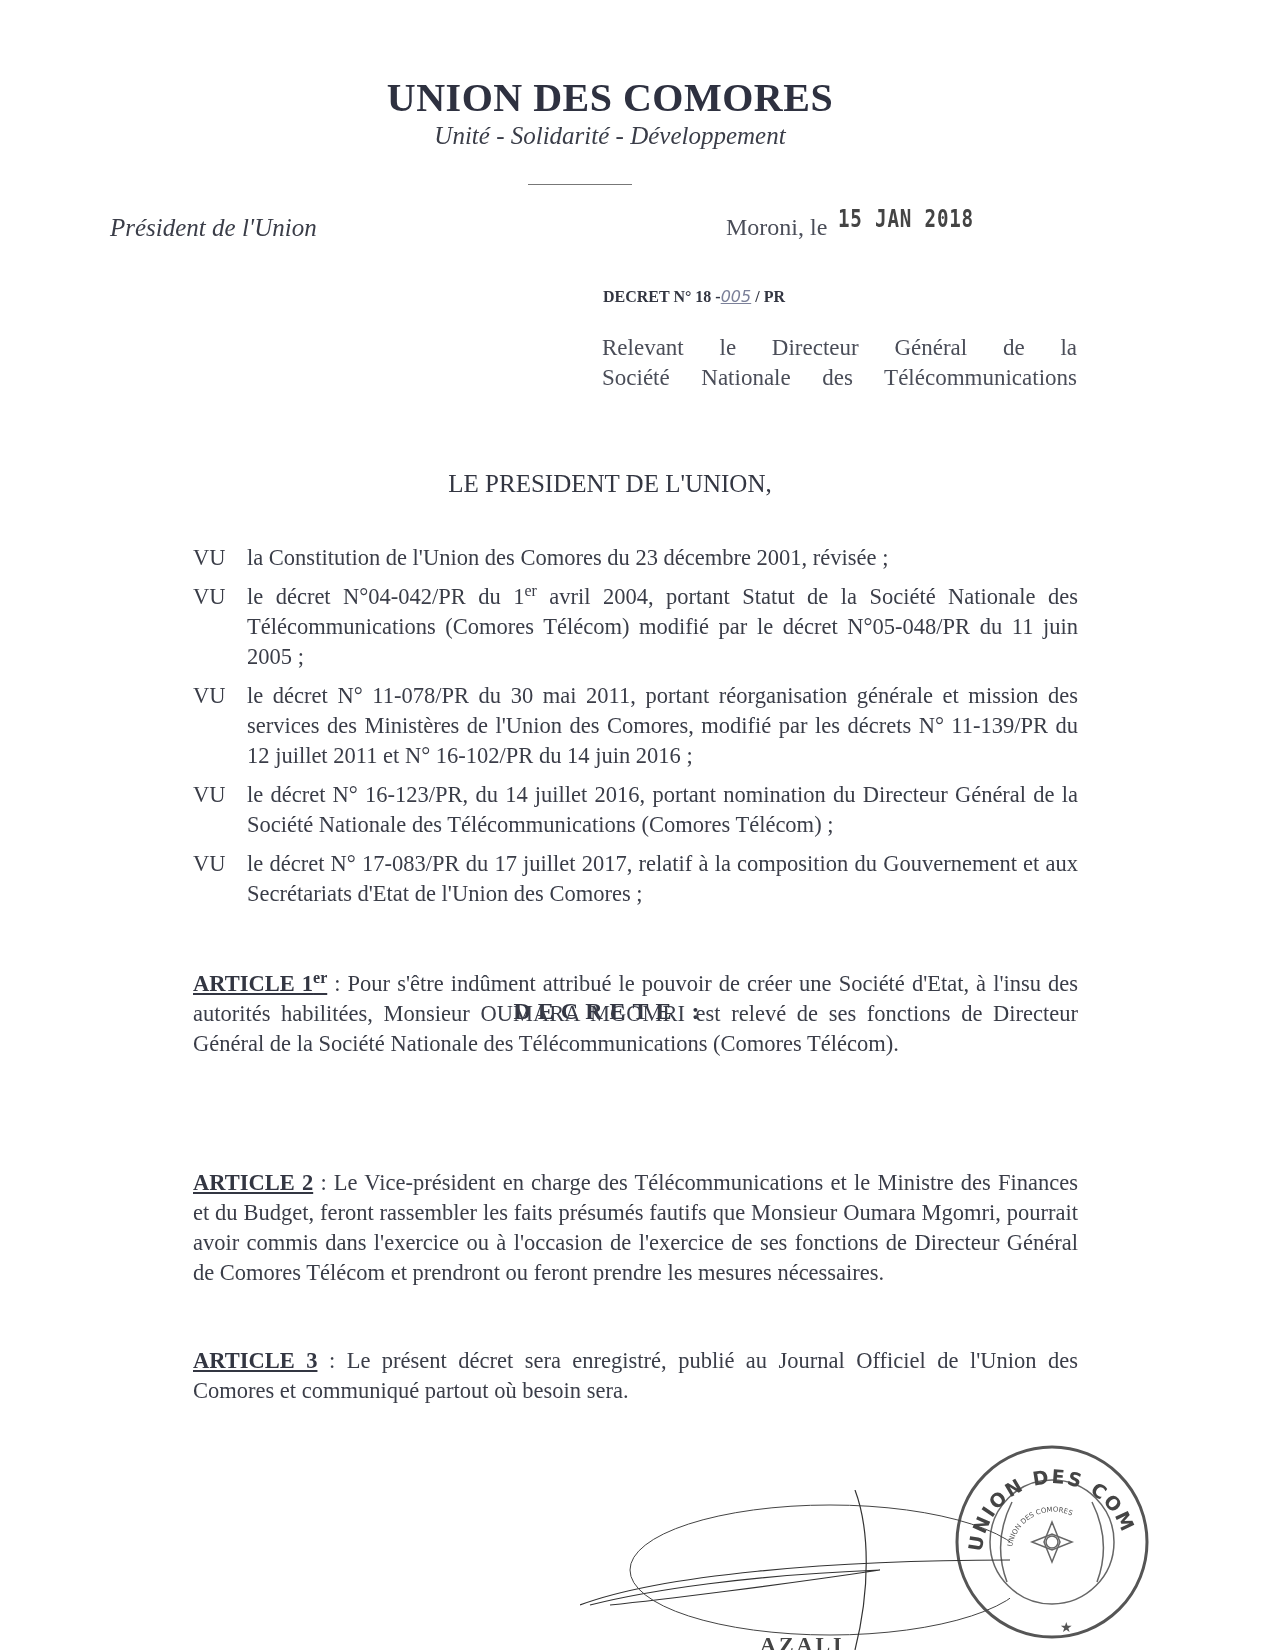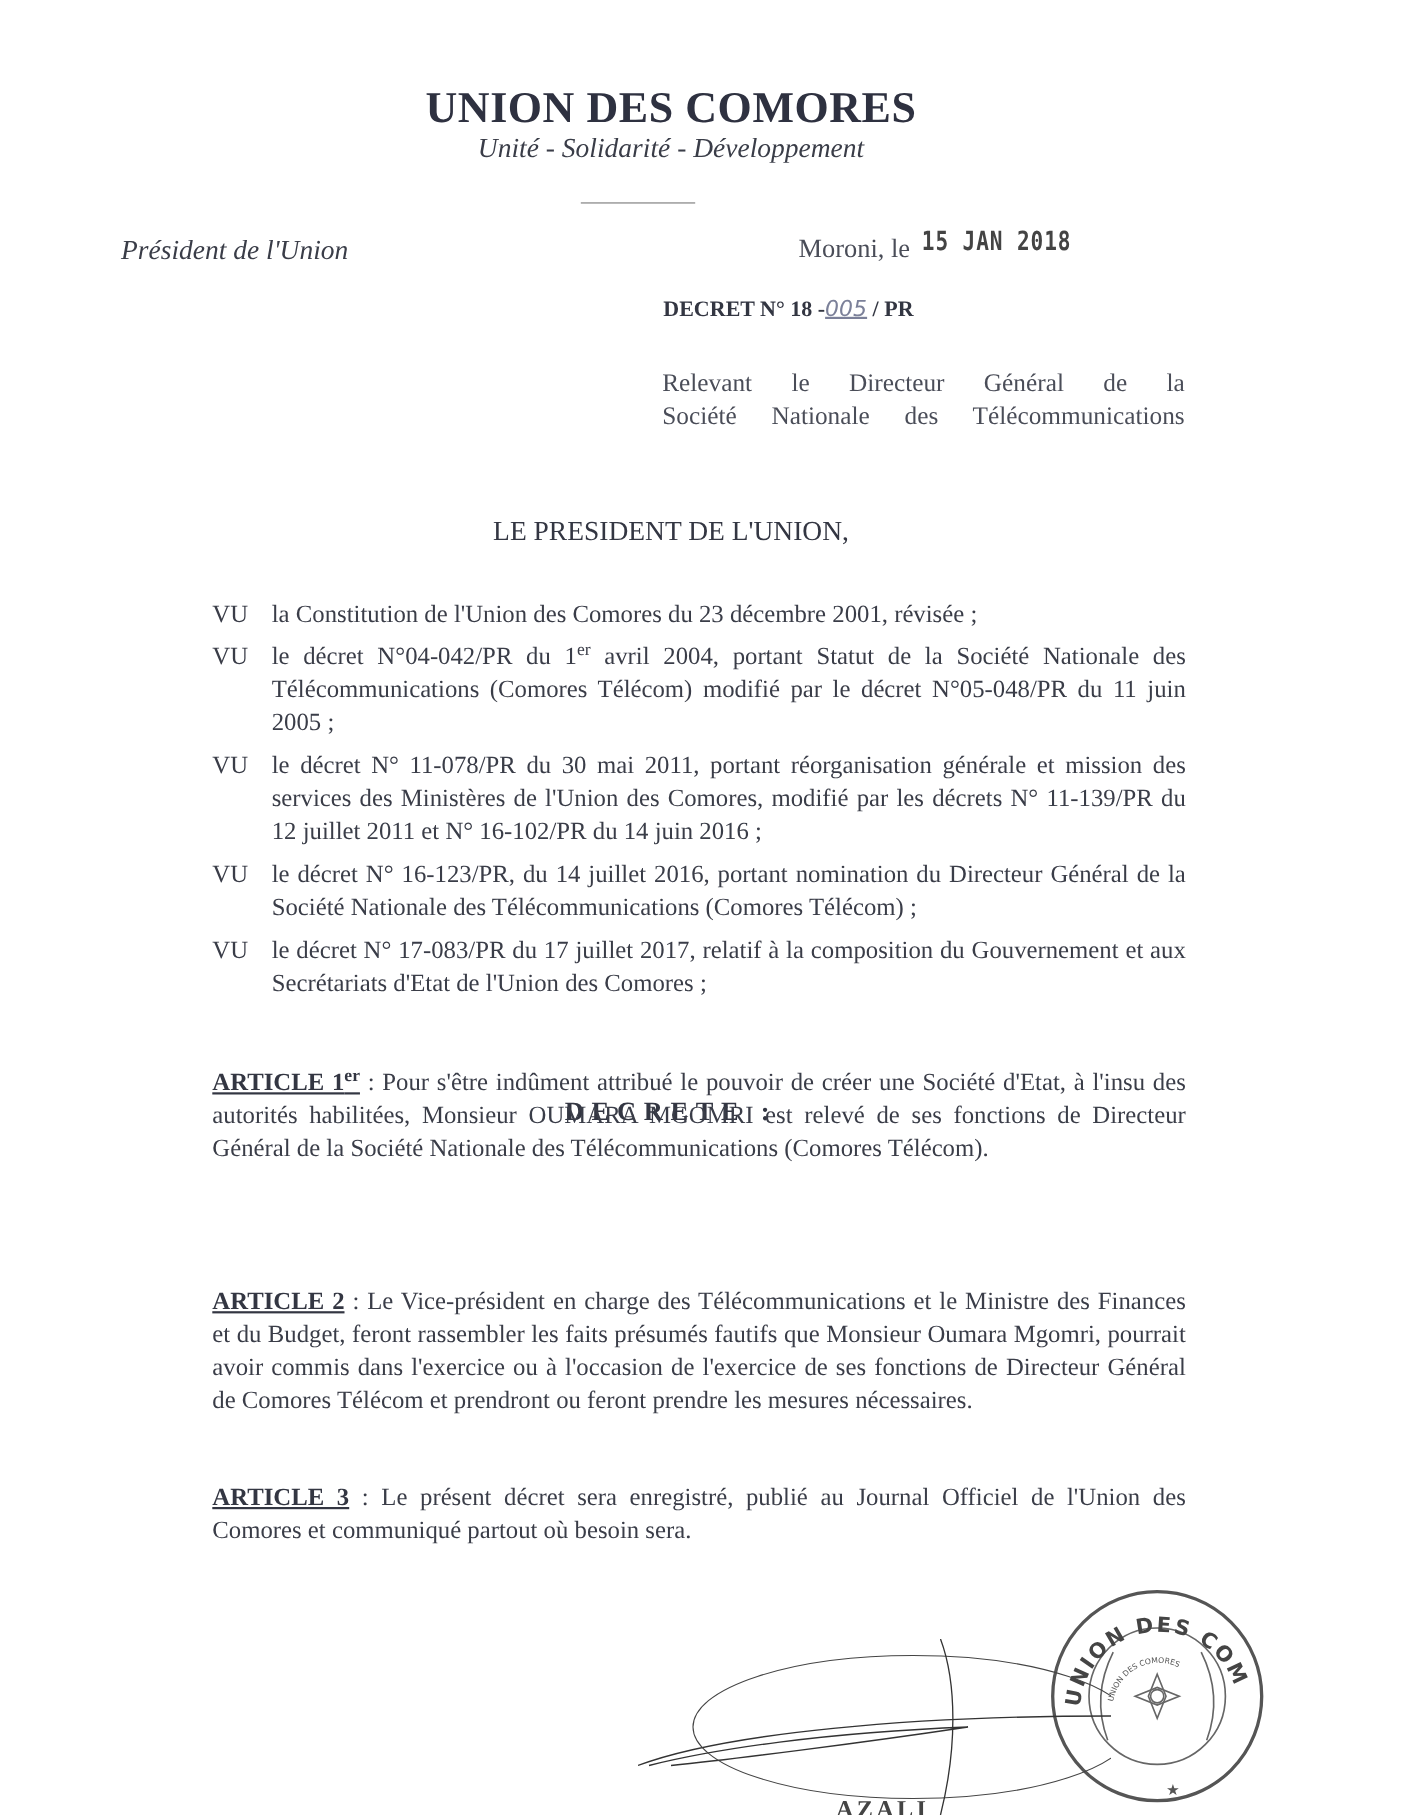--- a/index.html
+++ b/index.html
@@ -5,21 +5,21 @@
   html, body { margin: 0; padding: 0; background: #ffffff; }
   body { width: 1275px; height: 1650px; position: relative; overflow: hidden;
          font-family: "Liberation Serif", "DejaVu Serif", serif; color: #3a3d48; }
   .abs { position: absolute; }
   .hdr-title { left: 0; width: 1220px; top: 74px; text-align: center; font-size: 40px; font-weight: bold; color: #2e3140; letter-spacing: 0.5px; }
   .hdr-motto { left: 0; width: 1220px; top: 122px; text-align: center; font-size: 25px; font-style: italic; color: #3a3d48; }
   .hdr-rule { left: 528px; top: 184px; width: 104px; height: 0; border-top: 1px solid #777; }
   .issuer { left: 110px; top: 214px; font-size: 25px; font-style: italic; color: #3a3d48; }
   .place { left: 690px; top: 214px; font-size: 24px; color: #4a4d58; margin-left: 36px; }
   .stamp-date { left: 838px; top: 205px; font-family: "DejaVu Sans Mono", monospace; font-size: 24px; font-weight: bold; color: #444; letter-spacing: 1px; transform: scaleX(0.8); transform-origin: left; }
-  .decree-no { left: 603px; top: 268px; font-size: 20px; font-weight: bold; color: #333642; }
+  .decree-no { left: 603px; top: 287px; font-size: 16px; font-weight: bold; color: #333642; }
   .decree-no .hand { font-family: "DejaVu Sans", sans-serif; font-weight: normal; font-style: italic; color: #7b8099; text-decoration: underline; }
   .subject { left: 602px; top: 333px; width: 475px; font-size: 23px; line-height: 30px; text-align: justify; text-align-last: justify; color: #4a4d58; }
   .subject .last { text-align-last: left; }
   .president { left: 0; width: 1220px; top: 470px; text-align: center; font-size: 25px; font-weight: normal; color: #333642; }
   .vu-block { left: 193px; width: 885px; font-size: 22.5px; line-height: 30px; color: #3a3d48; margin-top: 35px; }
   .vu-row { display: flex; margin-bottom: 9px; }
   .vu-label { width: 54px; flex: none; }
   .vu-text { flex: 1; text-align: justify; }
   .decrete { left: 0; width: 1220px; top: 998px; text-align: center; font-size: 24px; font-weight: bold; letter-spacing: 7px; color: #333642; }
   .article { left: 193px; width: 885px; font-size: 22.5px; line-height: 30px; text-align: justify; color: #3a3d48; }

